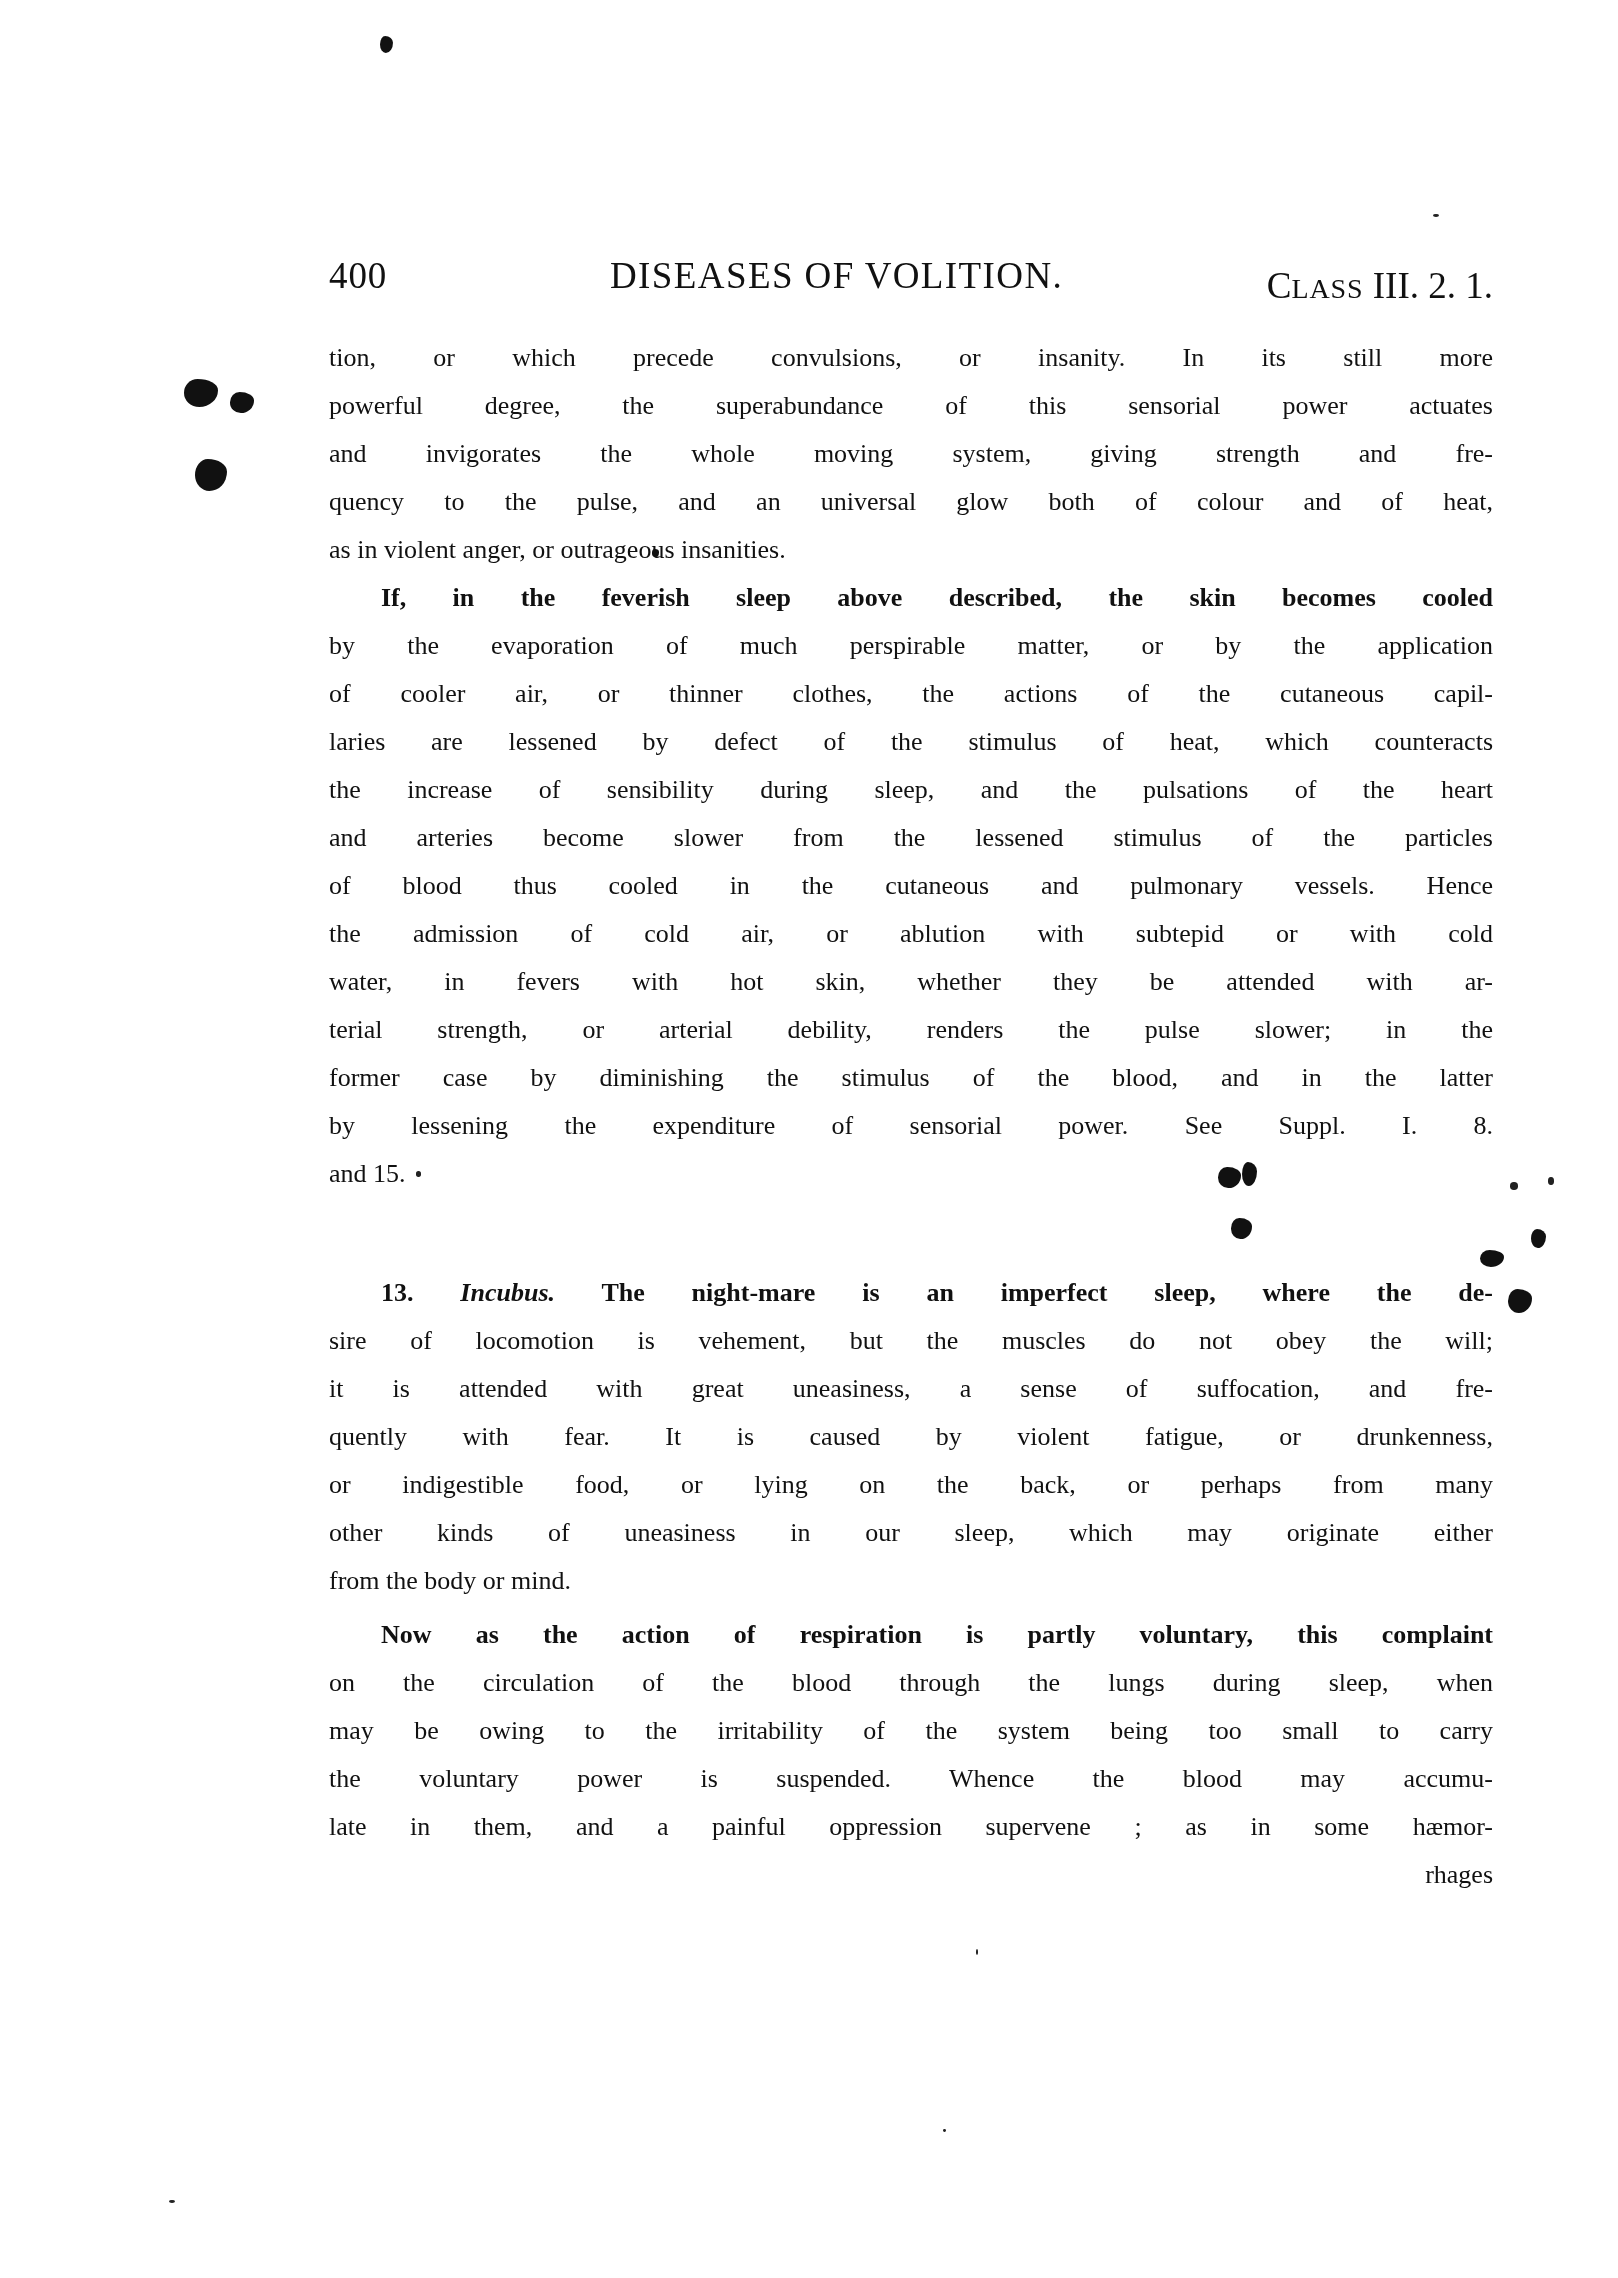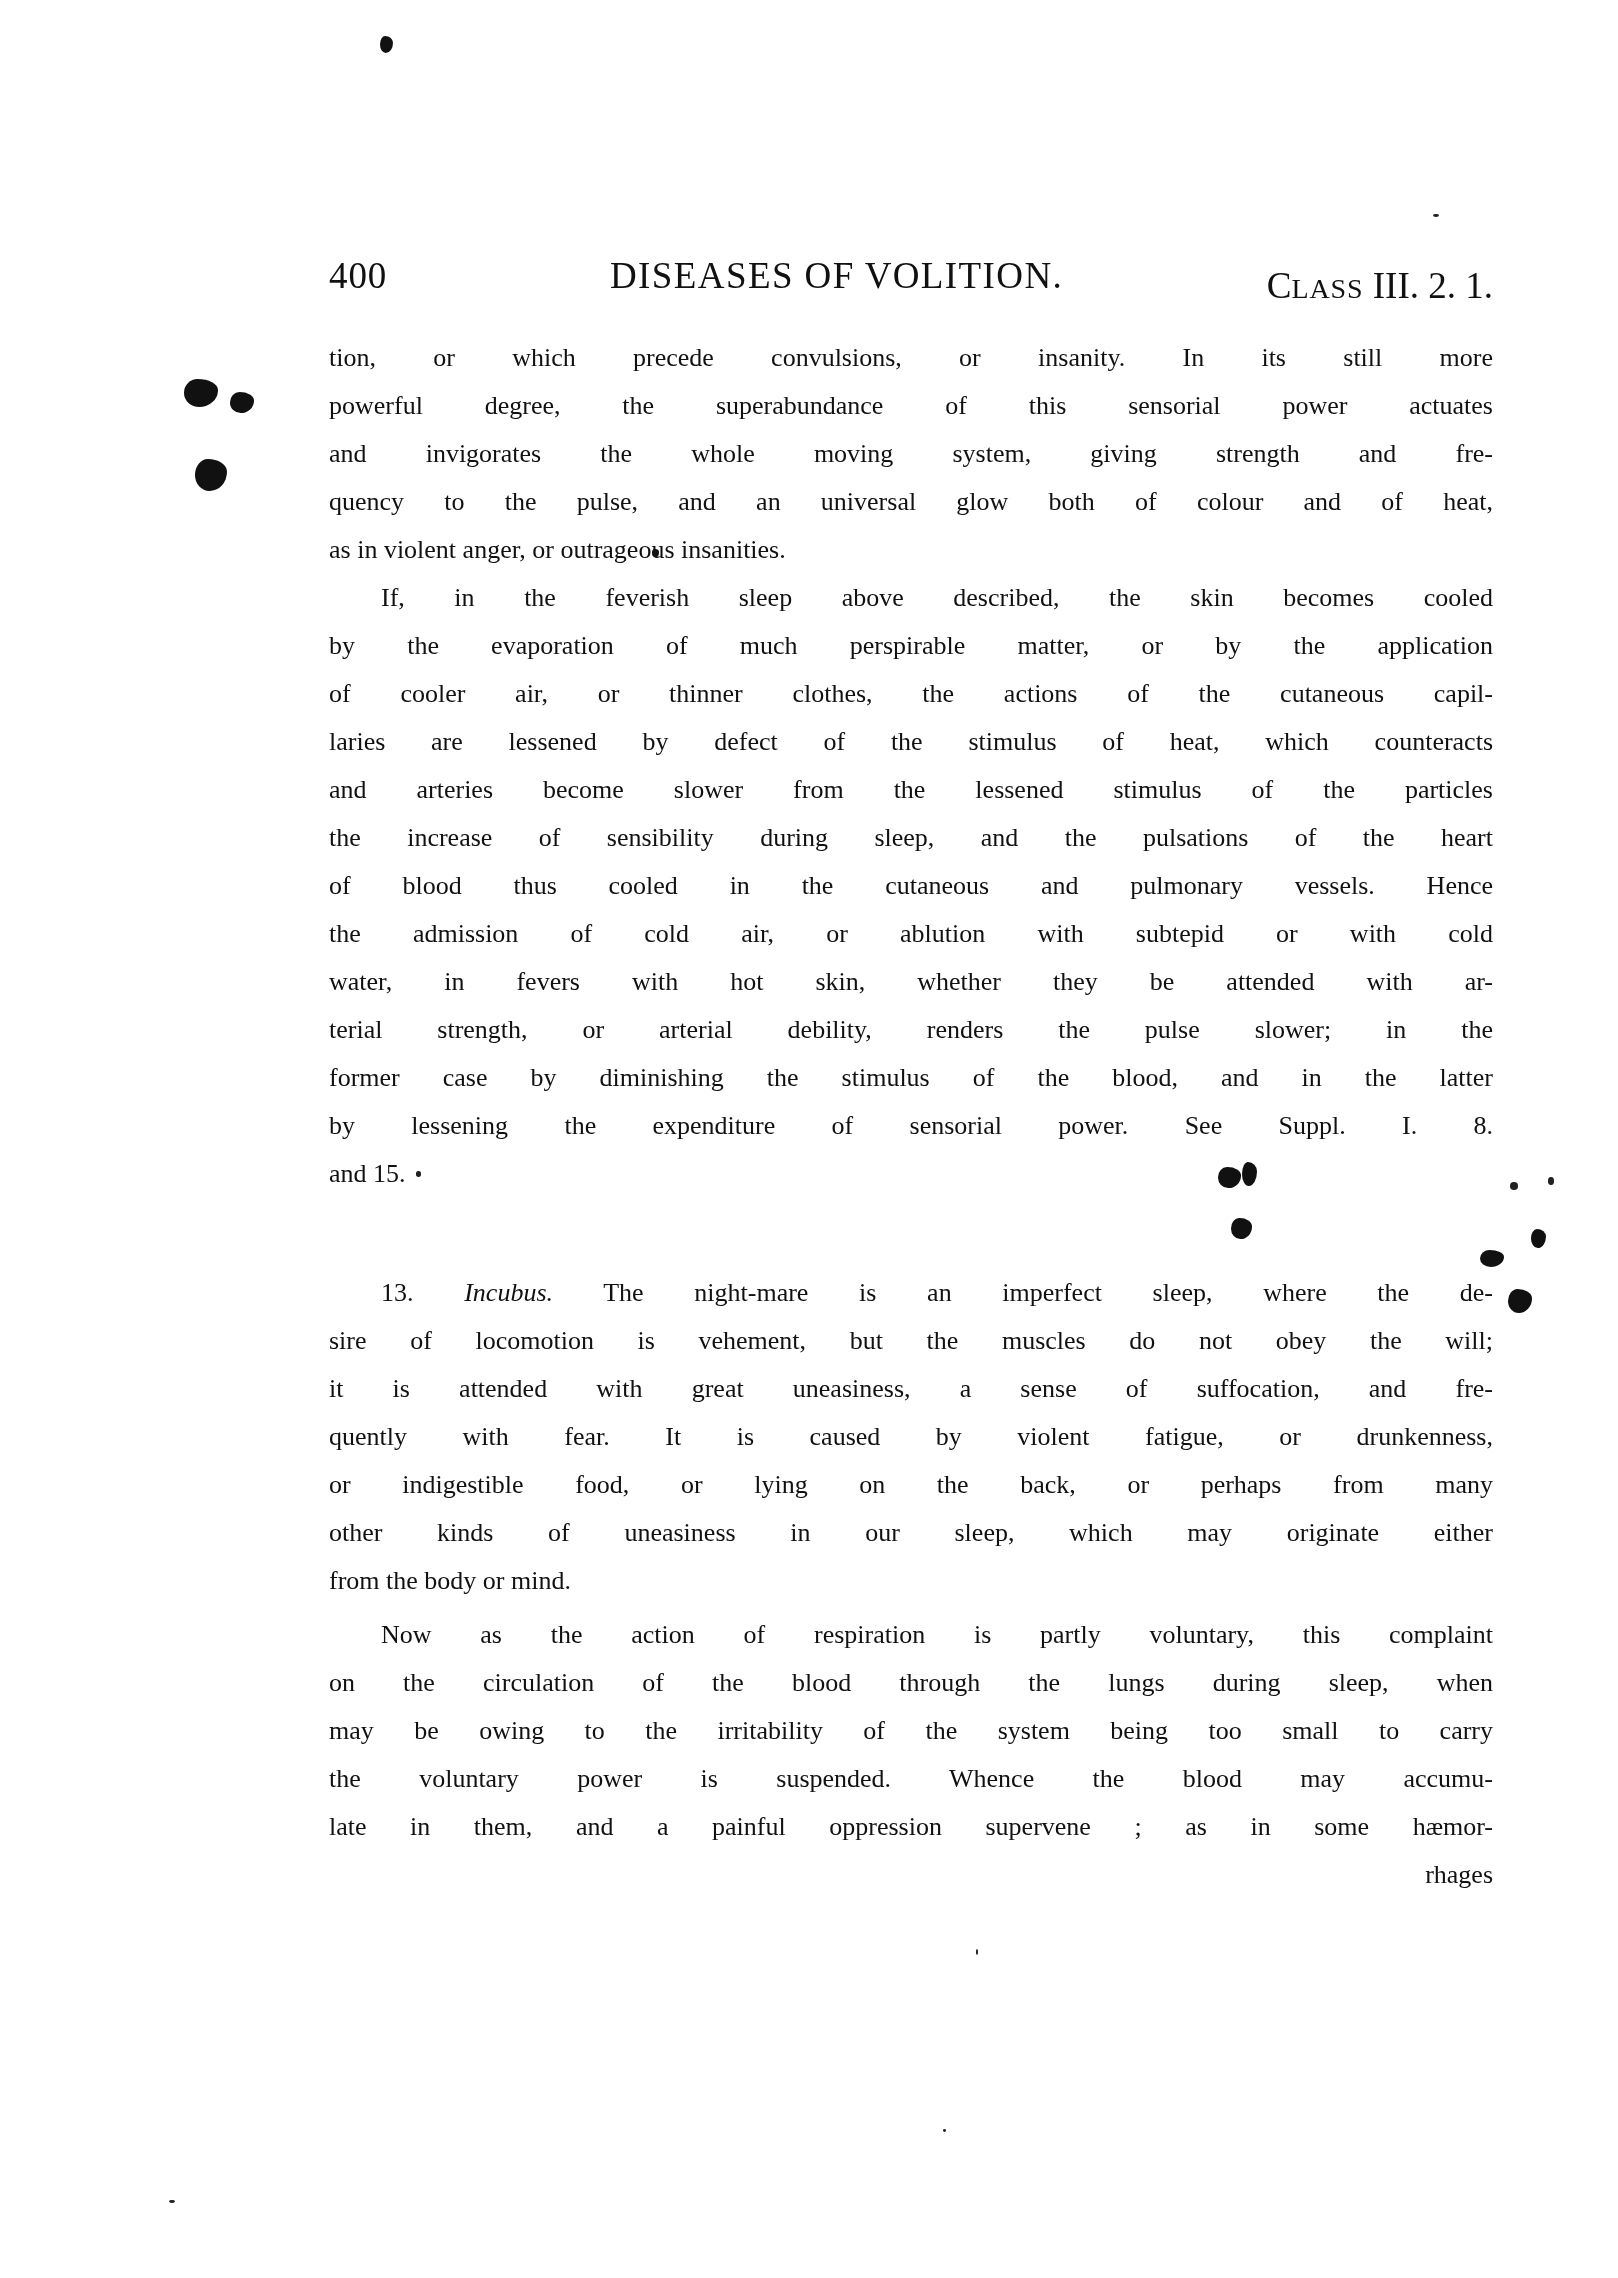--- a/index.html
+++ b/index.html
@@ -66,20 +66,21 @@
       line-height: 48px;
       white-space: nowrap;
       text-align: justify;
       text-align-last: justify;
     }
     .line.last {
       text-align-last: left;
     }
     .line.indent {
       padding-left: 52px;
+      font-weight: bold;
     }
     .line.right {
       text-align: center;
       text-align-last: right;
     }
     .gap {
       display: block;
       height: 71px;
     }
     .gap-small {
@@ -121,22 +122,22 @@
       <span class="line">and invigorates the whole moving system, giving strength and fre-</span>
       <span class="line">quency to the pulse, and an universal glow both of colour and of heat,</span>
       <span class="line last">as in violent anger, or outrageous insanities.</span>
     </div>
 
     <div>
       <span class="line indent">If, in the feverish sleep above described, the skin becomes cooled</span>
       <span class="line">by the evaporation of much perspirable matter, or by the application</span>
       <span class="line">of cooler air, or thinner clothes, the actions of the cutaneous capil-</span>
       <span class="line">laries are lessened by defect of the stimulus of heat, which counteracts</span>
+      <span class="line">the increase of sensibility during sleep, and the pulsations of the heart</span>
       <span class="line">and arteries become slower from the lessened stimulus of the particles</span>
-      <span class="line">the increase of sensibility during sleep, and the pulsations of the heart</span>
       <span class="line">of blood thus cooled in the cutaneous and pulmonary vessels.  Hence</span>
       <span class="line">the admission of cold air, or ablution with subtepid or with cold</span>
       <span class="line">water, in fevers with hot skin, whether they be attended with ar-</span>
       <span class="line">terial strength, or arterial debility, renders the pulse slower;  in the</span>
       <span class="line">former case by diminishing the stimulus of the blood, and in the latter</span>
       <span class="line">by lessening the expenditure of sensorial power.   See Suppl. I. 8.</span>
       <span class="line last">and 15.</span>
     </div>
 
     <span class="gap"></span>

